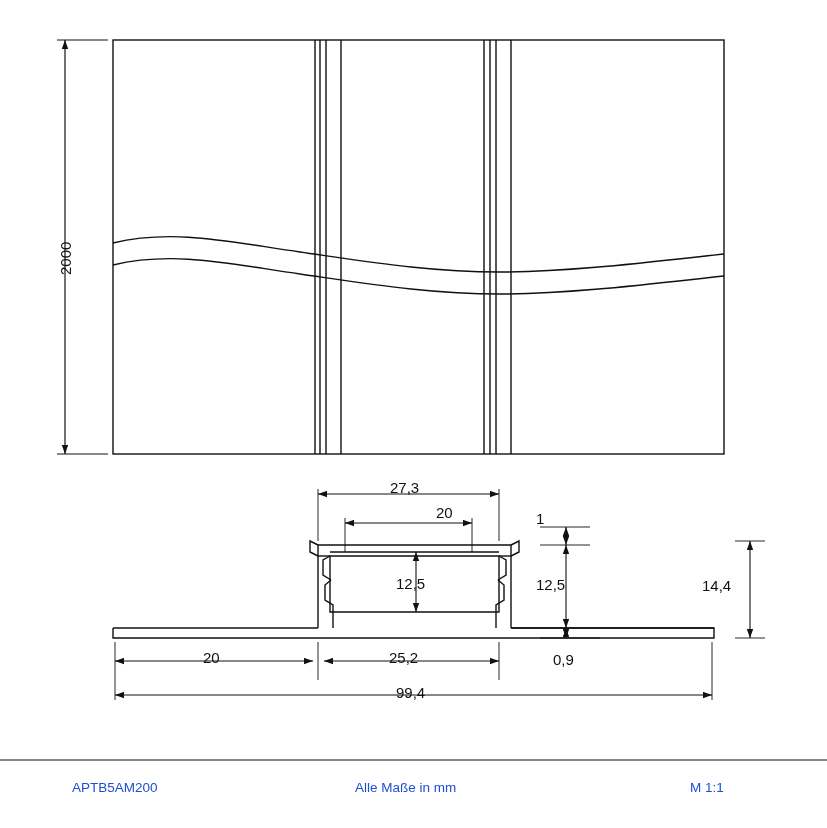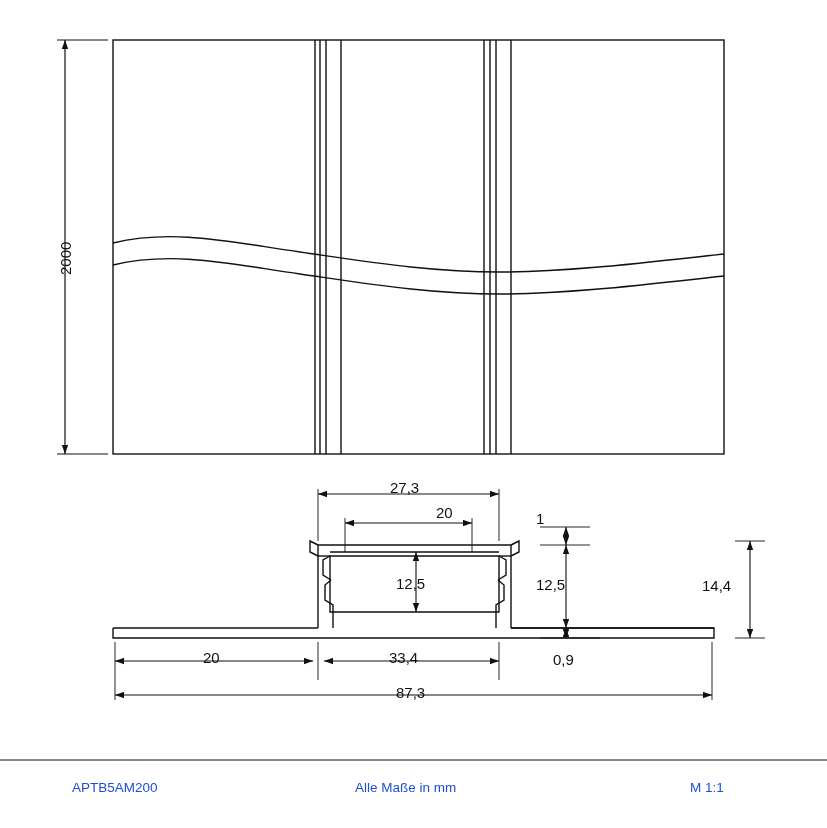--- a/index.html
+++ b/index.html
@@ -160,25 +160,25 @@
   <div class="lbl" style="left:396px; top:576px;">12,5</div>
 
   <div class="lbl" style="left:536px; top:511px;">1</div>
 
   <div class="lbl" style="left:536px; top:577px;">12,5</div>
 
   <div class="lbl" style="left:702px; top:578px;">14,4</div>
 
   <div class="lbl" style="left:203px; top:650px;">20</div>
 
-  <div class="lbl" style="left:389px; top:650px;">33,4</div>
+  <div class="lbl" style="left:389px; top:650px;">25,2</div>
 
   <div class="lbl" style="left:553px; top:652px;text-align:right;">0,9</div>
 
-  <div class="lbl" style="left:396px; top:685px;">87,3</div>
+  <div class="lbl" style="left:396px; top:685px;">99,4</div>
 
   <div class="footer-text" style="left:72px; top:780px;">APTB5AM200</div>
 
   <div class="footer-text" style="left:355px; top:780px;">Alle Maße in mm</div>
 
   <div class="footer-text" style="left:690px; top:780px;text-align:right;">M 1:1</div>
 
 </div>
 
 </body></html>

